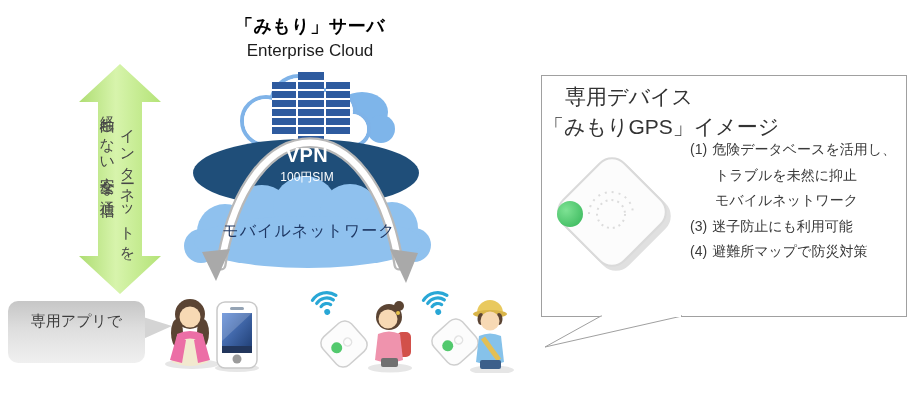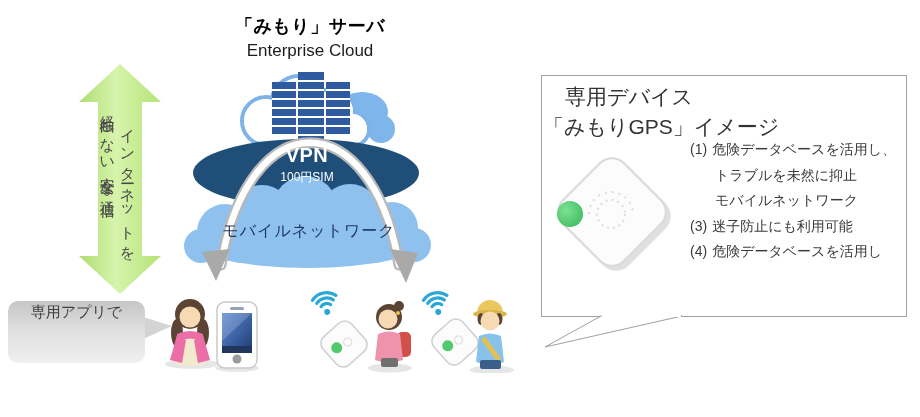--- a/index.html
+++ b/index.html
@@ -22,21 +22,21 @@
   .vpn-text{left:241px;top:144px;width:132px;text-align:center;color:#fff;}
   .vpn-label{font-size:20px;font-weight:bold;letter-spacing:0.5px;}
   .vpn-sim{font-size:12px;margin-top:2px;}
 
   .mobile-label{left:213px;top:221px;width:192px;text-align:center;font-size:16px;
                 color:var(--navy-text,#1f3864);letter-spacing:1px;}
 
   
   .bubble{left:8px;top:301px;width:137px;height:62px;border-radius:10px;
           background:linear-gradient(180deg,#c6c6c6 0%,#dedede 45%,#f0f0f0 100%);
-          text-align:center;font-size:15px;color:#3d3d3d;line-height:1.5;
+          text-align:center;font-size:15px;color:#3d3d3d;line-height:1.5;padding-top:9px;
           box-sizing:border-box;}
   .parent-label{left:168px;top:377px;width:100px;text-align:center;font-size:10px;color:#333;}
   .children-label{left:388px;top:380px;width:74px;text-align:center;font-size:14px;color:#333;}
 
   
   .callout-title{left:543px;top:82px;width:172px;text-align:center;font-size:21px;
                  color:#333;line-height:1.45;white-space:nowrap;}
   .features{left:690px;top:137px;width:222px;font-size:14px;color:#3a3a3a;}
   .feat-line{line-height:25.5px;white-space:nowrap;}
   .feat-num{margin-right:5px;}
@@ -246,21 +246,21 @@
       <div class="feat-line feat-l2">トラブルを未然に抑止</div>
     </div>
     <div class="feat">
       <div class="feat-line feat-l2">モバイルネットワーク</div>
     </div>
     <div class="feat">
       <div class="feat-line"><span class="feat-num">(3)</span><span>迷子防止にも利用可能</span></div>
       <div class="feat-line feat-l2"></div>
     </div>
     <div class="feat">
-      <div class="feat-line"><span class="feat-num">(4)</span><span>危険データベースを活用し</span></div>
+      <div class="feat-line"><span class="feat-num">(4)</span><span>避難所マップで防災対策</span></div>
       <div class="feat-line feat-l2"></div>
     </div>
   </div>
 
   <div class="txt logo">
     <span class="logo-ruby">リセマム</span>
     <span class="logo-text">ReseMom.</span>
   </div>
 
 </div>

